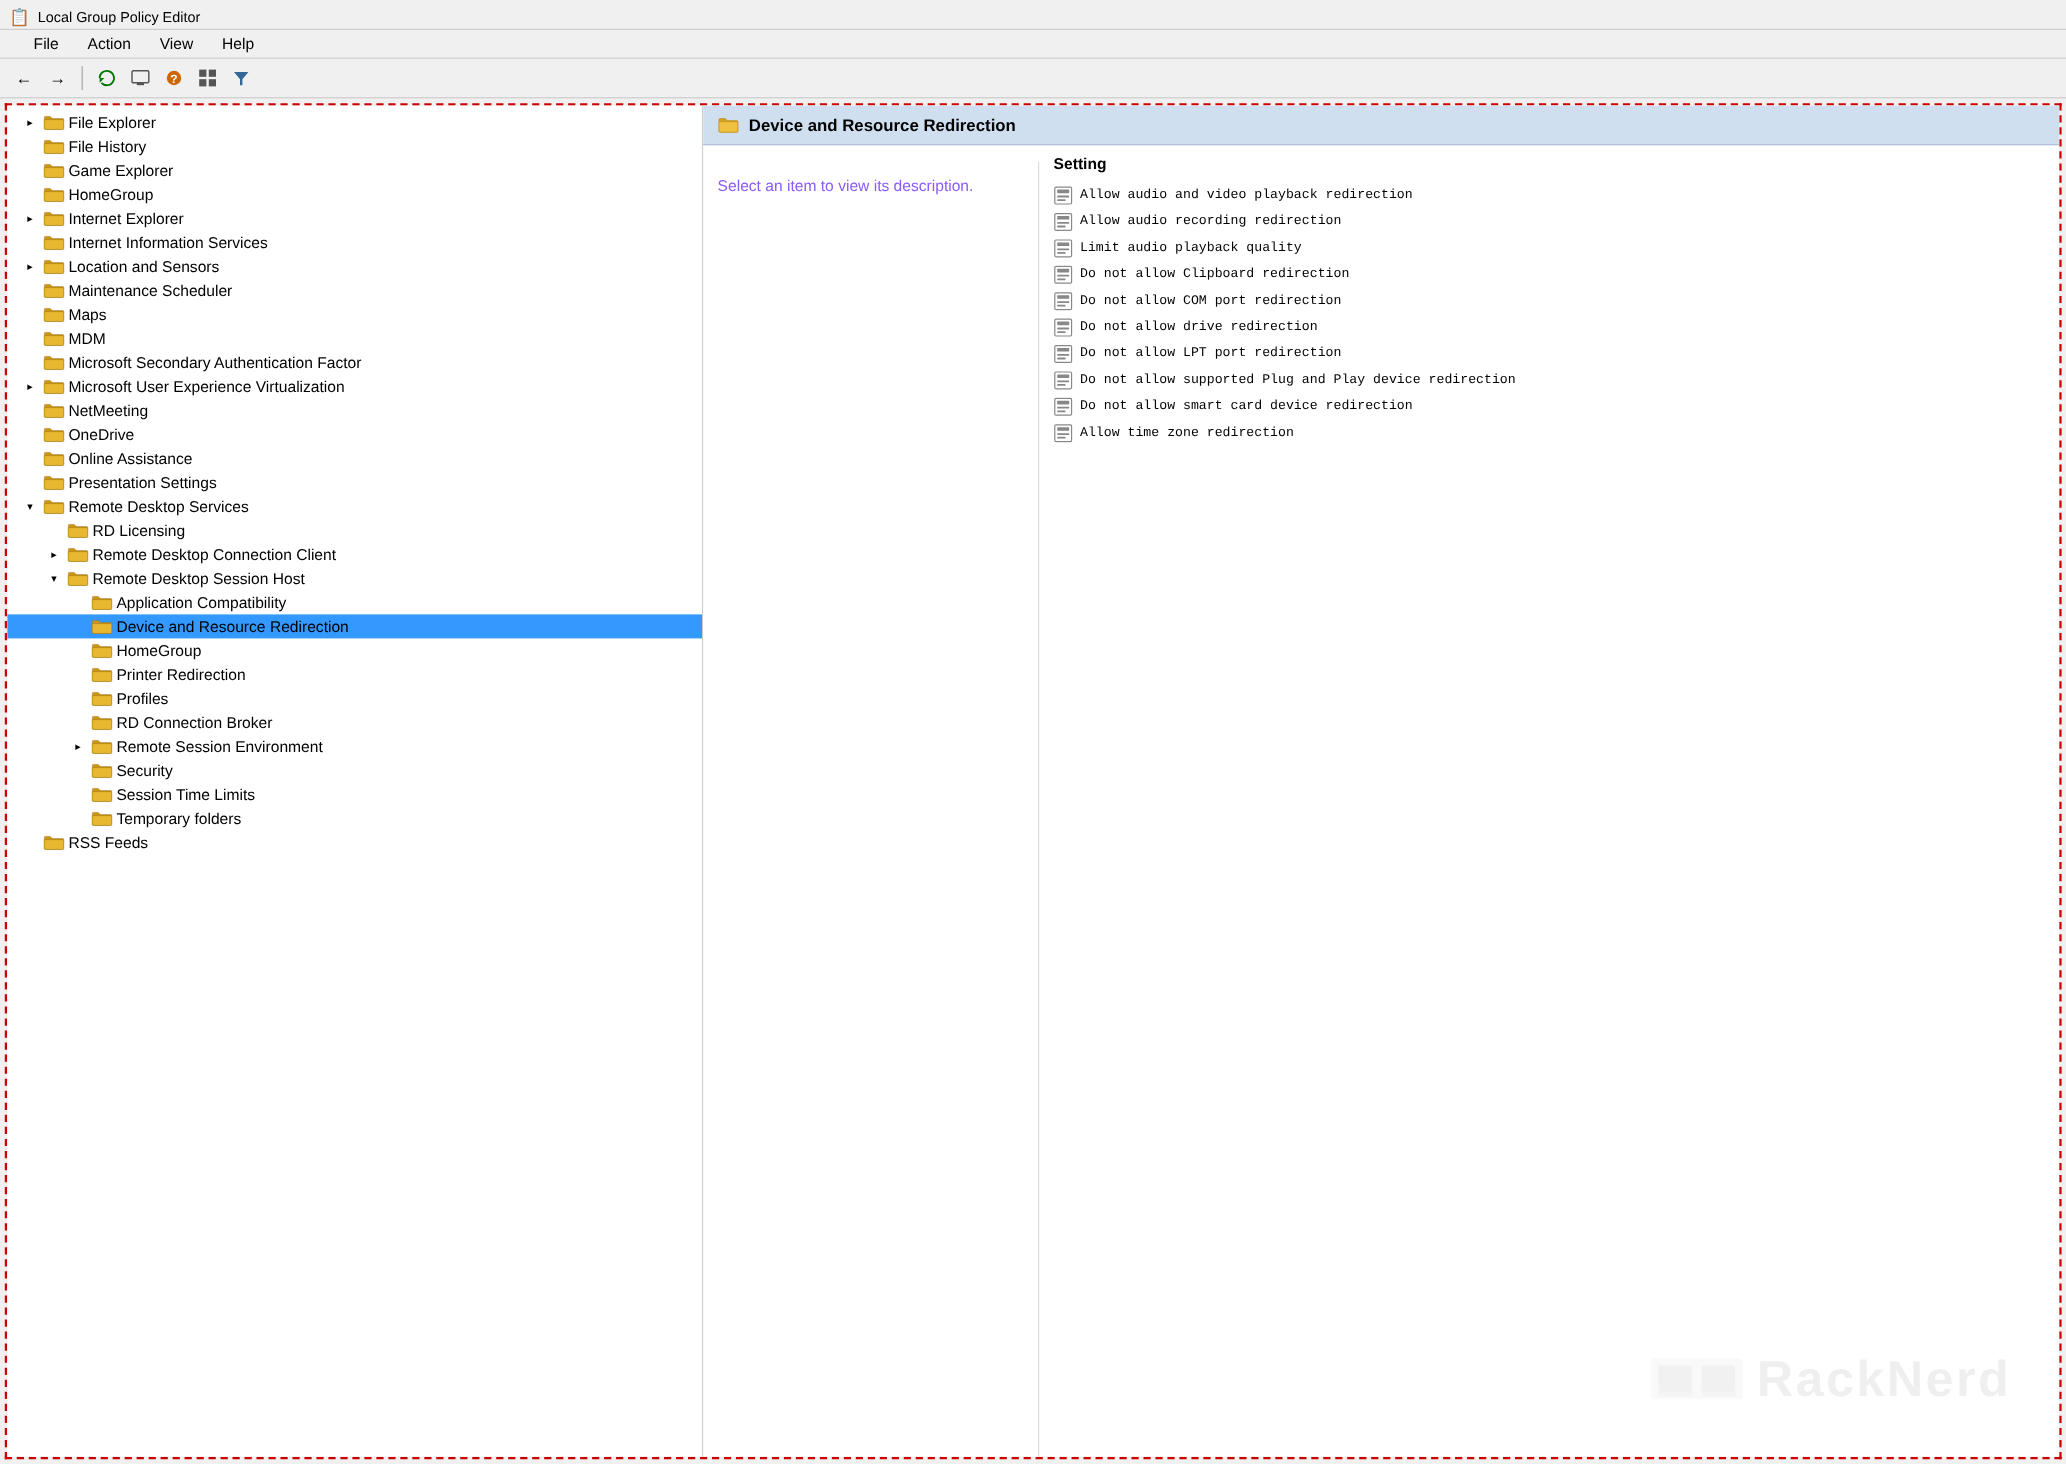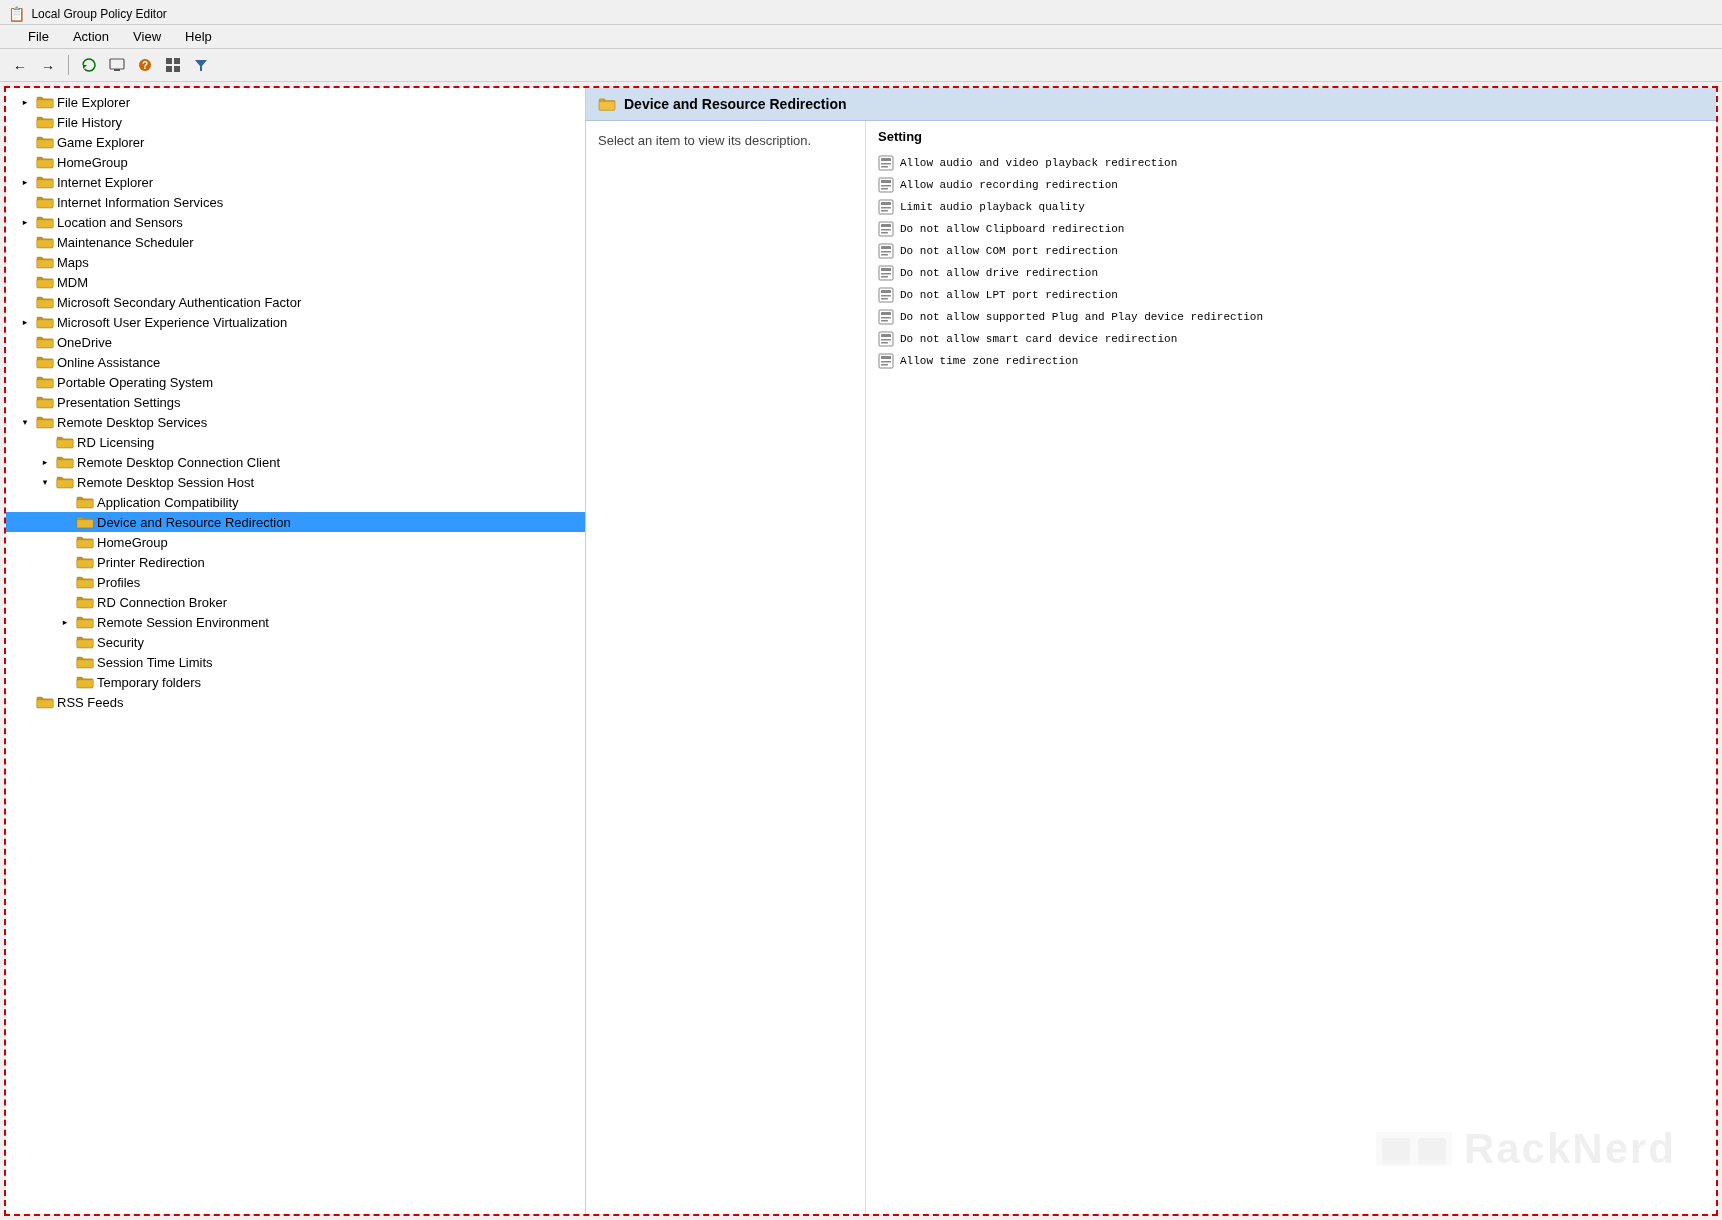--- a/index.html
+++ b/index.html
@@ -98,23 +98,24 @@
     .right-body {
       display: flex;
       flex: 1;
       position: relative;
       overflow: hidden;
     }
 
     .right-desc {
       width: 280px;
       padding: 12px;
-      color: #404040;
+      color: #8b5cf6;
       font-size: 13px;
       border-right: 1px solid #ddd;
+      margin-top: 14px;
     }
 
     .right-settings {
       flex: 1;
       padding: 8px 12px;
     }
 
     .settings-header {
       font-weight: 600;
       margin-bottom: 8px;
@@ -344,39 +345,39 @@
   </svg>
         <span class="tree-label">Microsoft User Experience Virtualization</span>
       </div>
       <div class="tree-item">
         <span style="display:inline-block;width:4px;"></span>
         <span class="tree-expander"></span>
         <svg class="folder-svg" viewBox="0 0 20 15" width="20" height="14">
     <path d="M1 3 Q1 2 2 2 L6.5 2 L8.5 4 L18 4 Q19 4 19 5 L19 13 Q19 14 18 14 L2 14 Q1 14 1 13 Z" fill="#c8961a" stroke="#a07010" stroke-width="0.4"></path>
     <path d="M1 5 L19 5 L19 13 Q19 14 18 14 L2 14 Q1 14 1 13 Z" fill="#e8b830" stroke="#a07010" stroke-width="0.4"></path>
   </svg>
+        <span class="tree-label">NetMeeting</span>
+      </div>
+      <div class="tree-item">
+        <span style="display:inline-block;width:4px;"></span>
+        <span class="tree-expander"></span>
+        <svg class="folder-svg" viewBox="0 0 20 15" width="20" height="14">
+    <path d="M1 3 Q1 2 2 2 L6.5 2 L8.5 4 L18 4 Q19 4 19 5 L19 13 Q19 14 18 14 L2 14 Q1 14 1 13 Z" fill="#c8961a" stroke="#a07010" stroke-width="0.4"></path>
+    <path d="M1 5 L19 5 L19 13 Q19 14 18 14 L2 14 Q1 14 1 13 Z" fill="#e8b830" stroke="#a07010" stroke-width="0.4"></path>
+  </svg>
         <span class="tree-label">OneDrive</span>
       </div>
       <div class="tree-item">
         <span style="display:inline-block;width:4px;"></span>
         <span class="tree-expander"></span>
         <svg class="folder-svg" viewBox="0 0 20 15" width="20" height="14">
     <path d="M1 3 Q1 2 2 2 L6.5 2 L8.5 4 L18 4 Q19 4 19 5 L19 13 Q19 14 18 14 L2 14 Q1 14 1 13 Z" fill="#c8961a" stroke="#a07010" stroke-width="0.4"></path>
     <path d="M1 5 L19 5 L19 13 Q19 14 18 14 L2 14 Q1 14 1 13 Z" fill="#e8b830" stroke="#a07010" stroke-width="0.4"></path>
   </svg>
         <span class="tree-label">Online Assistance</span>
-      </div>
-      <div class="tree-item">
-        <span style="display:inline-block;width:4px;"></span>
-        <span class="tree-expander"></span>
-        <svg class="folder-svg" viewBox="0 0 20 15" width="20" height="14">
-    <path d="M1 3 Q1 2 2 2 L6.5 2 L8.5 4 L18 4 Q19 4 19 5 L19 13 Q19 14 18 14 L2 14 Q1 14 1 13 Z" fill="#c8961a" stroke="#a07010" stroke-width="0.4"></path>
-    <path d="M1 5 L19 5 L19 13 Q19 14 18 14 L2 14 Q1 14 1 13 Z" fill="#e8b830" stroke="#a07010" stroke-width="0.4"></path>
-  </svg>
-        <span class="tree-label">Portable Operating System</span>
       </div>
       <div class="tree-item">
         <span style="display:inline-block;width:4px;"></span>
         <span class="tree-expander"></span>
         <svg class="folder-svg" viewBox="0 0 20 15" width="20" height="14">
     <path d="M1 3 Q1 2 2 2 L6.5 2 L8.5 4 L18 4 Q19 4 19 5 L19 13 Q19 14 18 14 L2 14 Q1 14 1 13 Z" fill="#c8961a" stroke="#a07010" stroke-width="0.4"></path>
     <path d="M1 5 L19 5 L19 13 Q19 14 18 14 L2 14 Q1 14 1 13 Z" fill="#e8b830" stroke="#a07010" stroke-width="0.4"></path>
   </svg>
         <span class="tree-label">Presentation Settings</span>
       </div>

